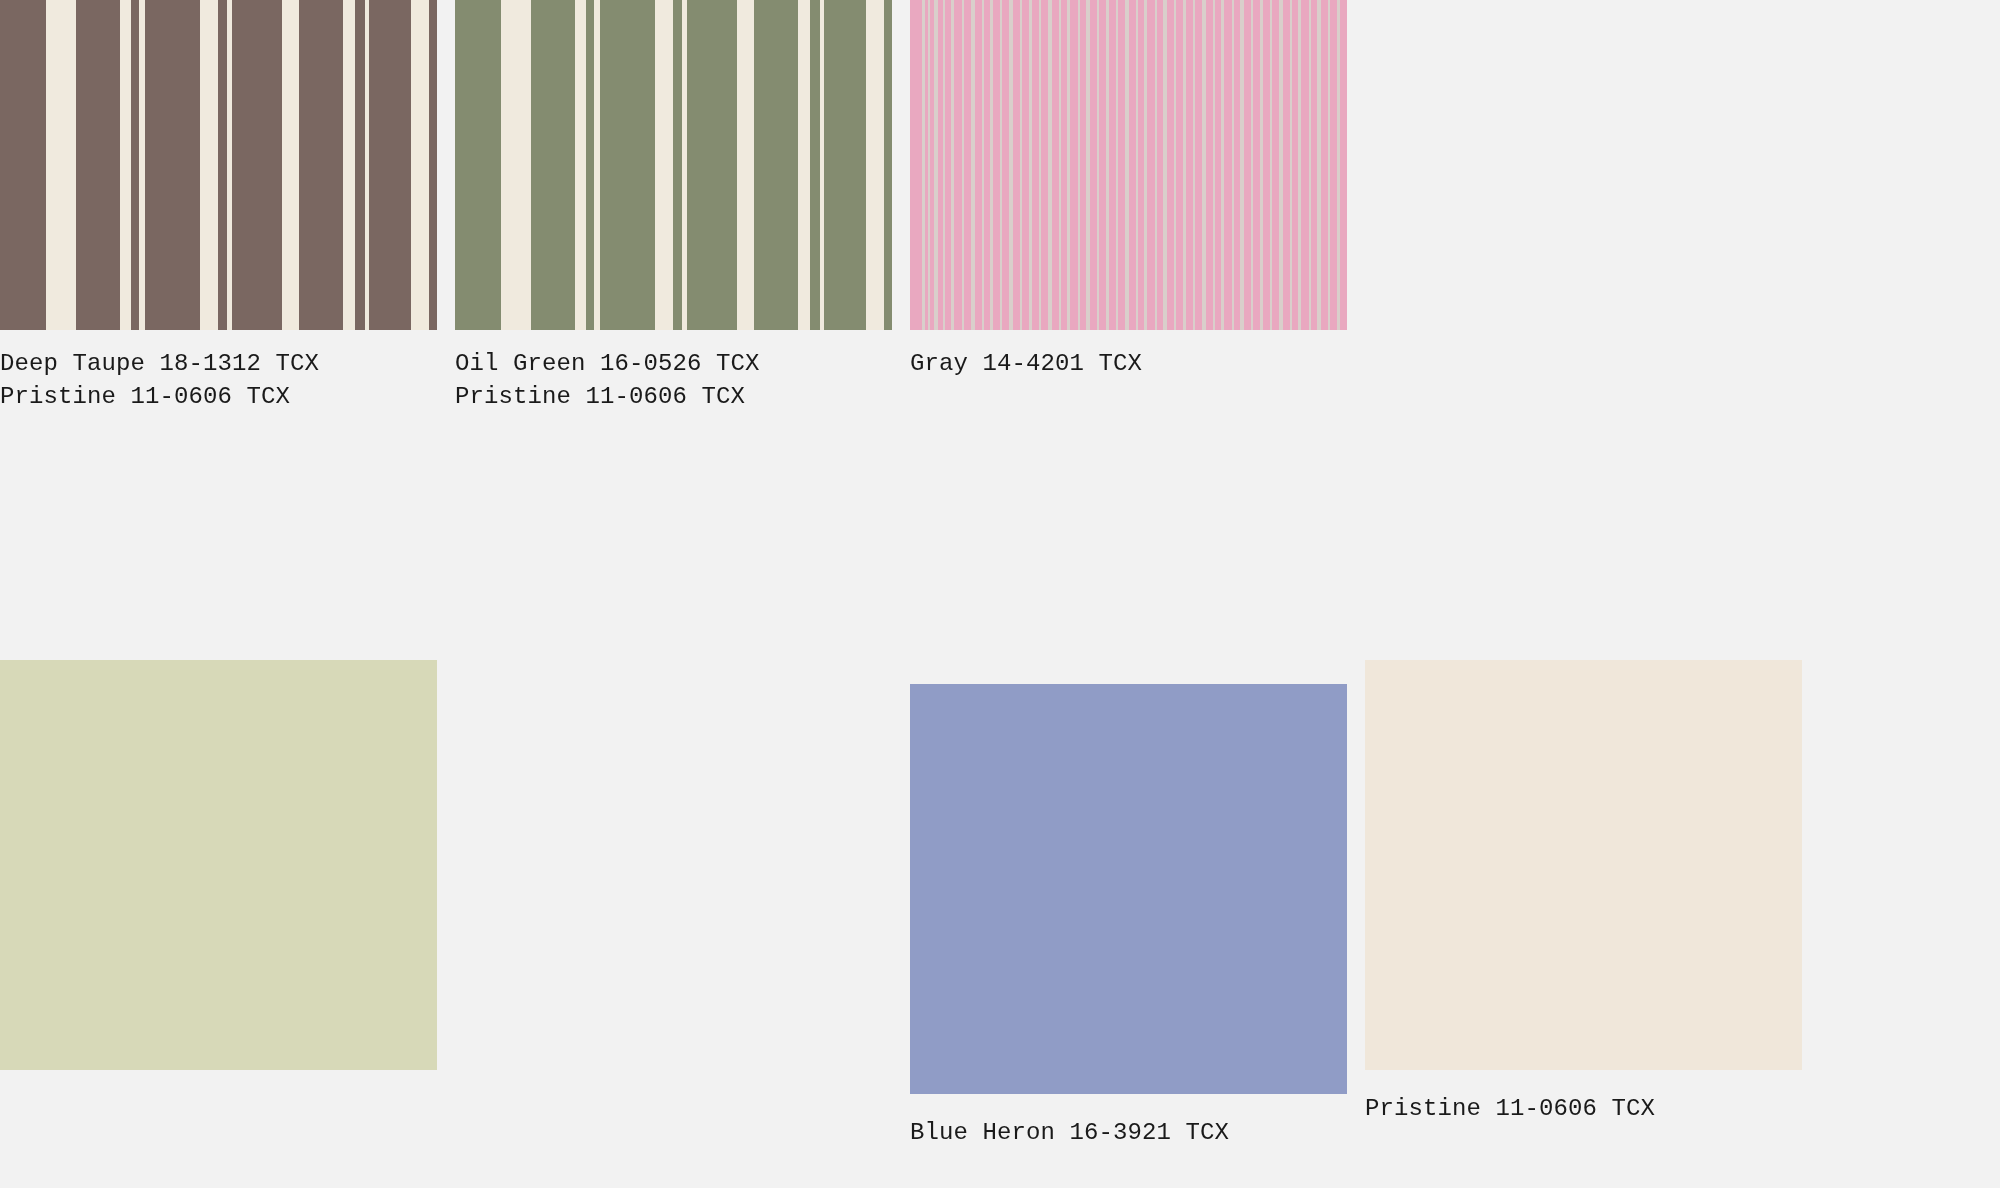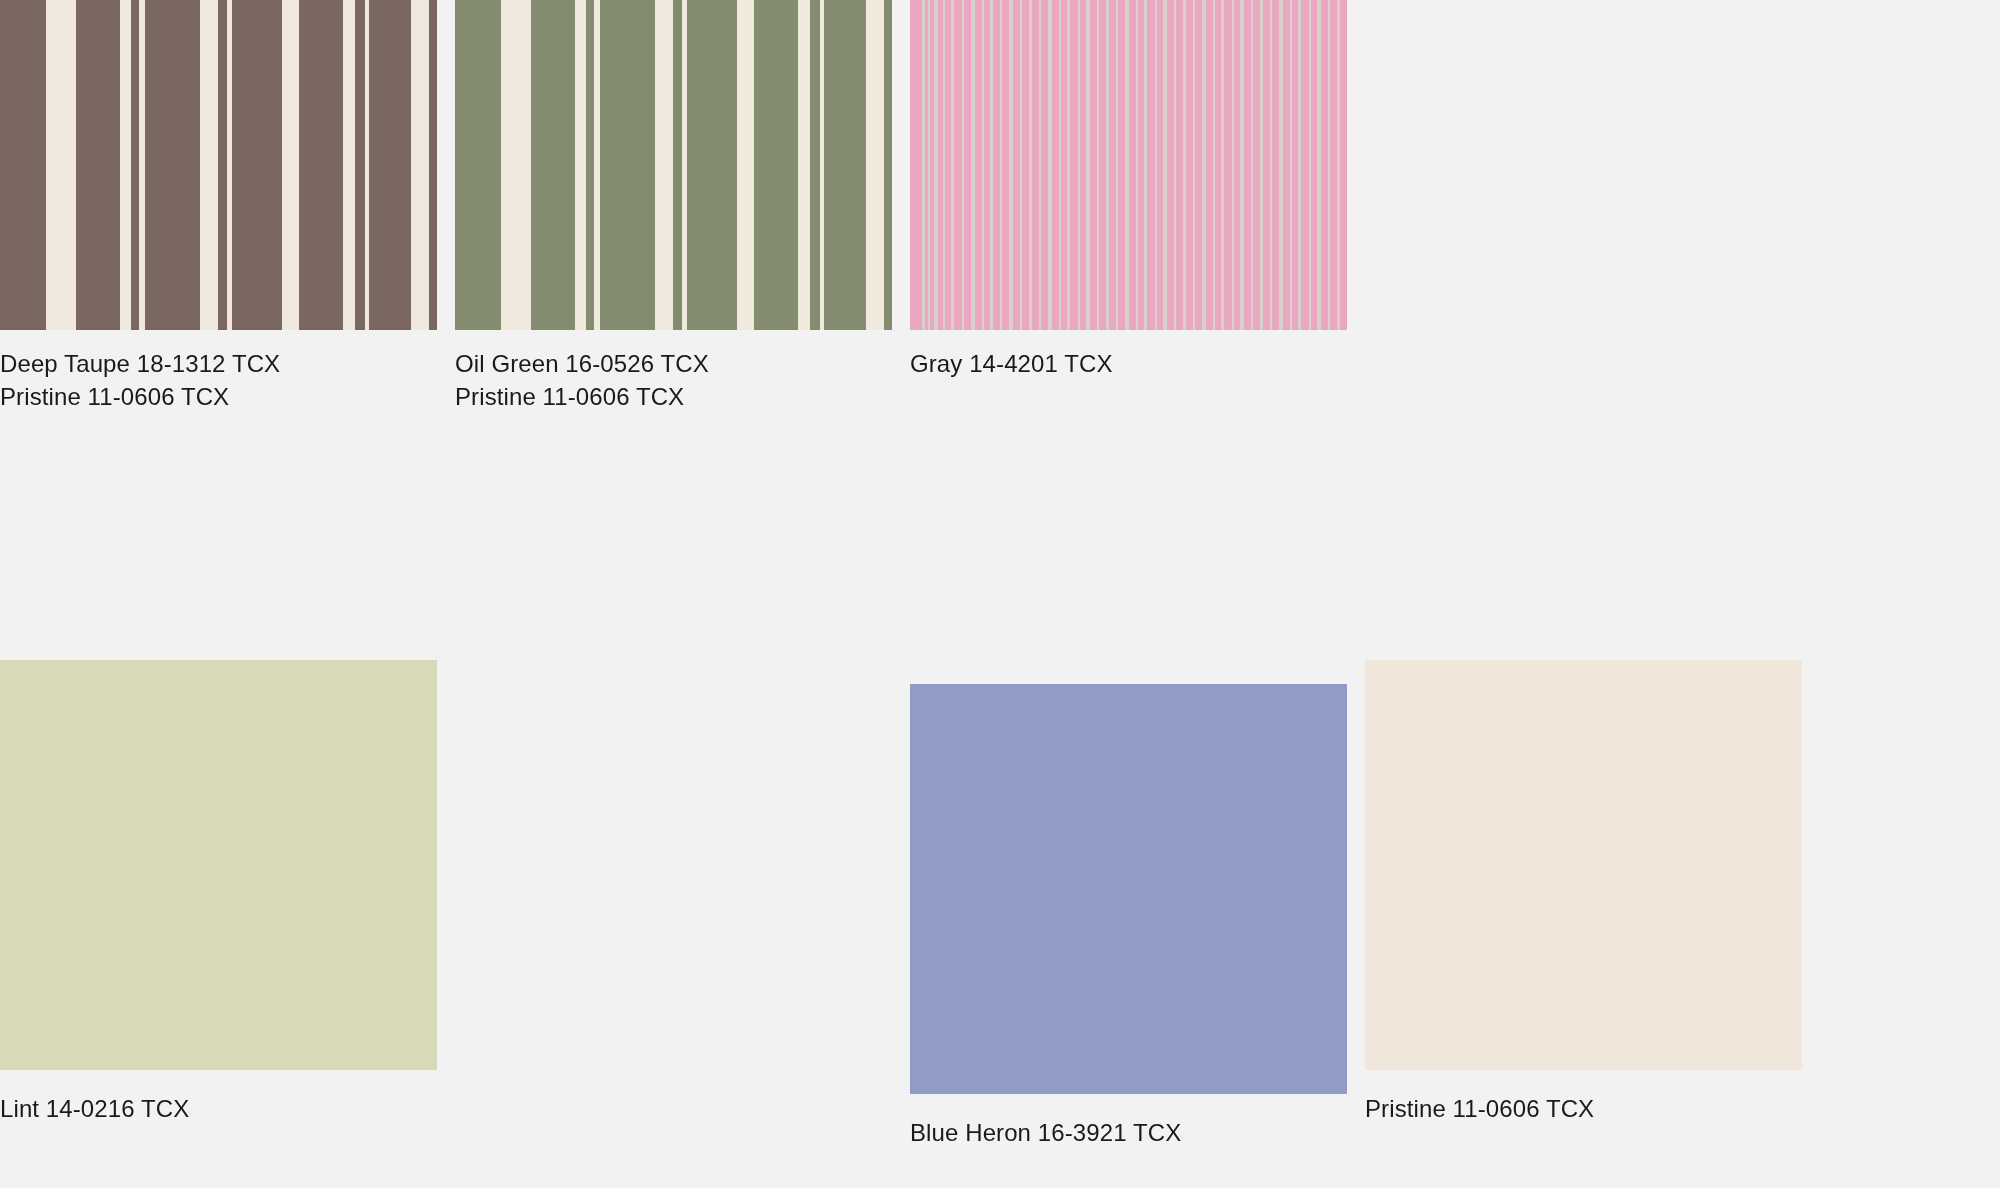--- a/index.html
+++ b/index.html
@@ -2,21 +2,21 @@
 <html><head>
 <meta charset="utf-8">
 <style>
   * { margin:0; padding:0; box-sizing:border-box; }
   html, body {
     width:2000px; height:1188px;
     background:#f2f2f2;
     font-family:"Liberation Sans", sans-serif;
     overflow:hidden;
   }
-  #board { position:relative; width:2000px; height:918px; }
+  #board { position:relative; width:2000px; height:918px;font-family:Liberation Mono, monospace; }
 
   .row { position:absolute; left:0; width:2000px; }
   #row-top    { top:0; height:600px; }
   #row-bottom { top:660px; height:528px; }
 
   .cell { position:absolute; top:0; }
 
   .swatch {
     position:relative;
     overflow:hidden;
@@ -132,23 +132,20 @@
           <div class="stripe" style="left: 427px; width: 3px; background: rgb(217, 207, 203);"></div>
         </div>
         <div class="caption caption-top">
           <span class="line">Gray 14-4201 TCX</span>
         </div>
       </div>
     </div>
   <div class="row" id="row-bottom">
       <div class="cell" style="left: 0px; width: 437px;">
         <div class="swatch swatch-bottom" style="background: rgb(215, 217, 184); height: 410px;"></div>
-        <div class="caption caption-bottom">
-          <span class="line">Lint 14-0216 TCX</span>
-        </div>
       </div>
       <div class="cell" style="left: 910px; width: 437px; margin-top: 24px;">
         <div class="swatch swatch-bottom" style="background: rgb(144, 156, 198); height: 410px;"></div>
         <div class="caption caption-bottom">
           <span class="line">Blue Heron 16-3921 TCX</span>
         </div>
       </div>
       <div class="cell" style="left: 1365px; width: 437px;">
         <div class="swatch swatch-bottom" style="background: rgb(240, 231, 218); height: 410px;"></div>
         <div class="caption caption-bottom">

